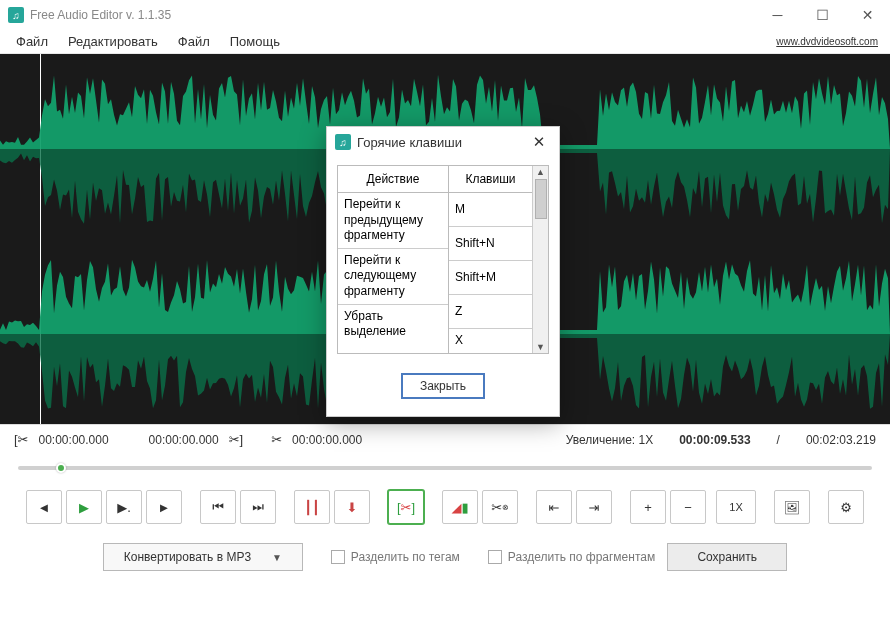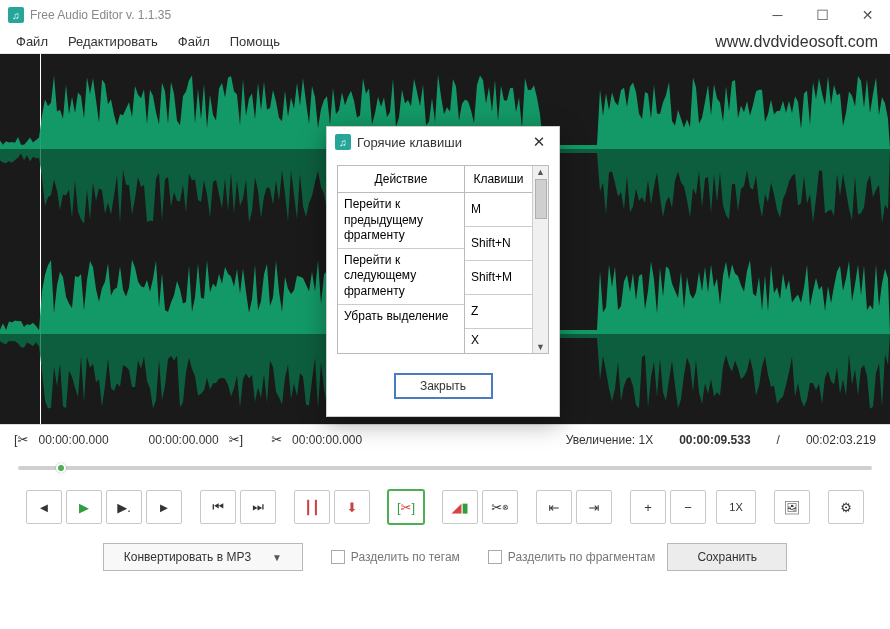--- a/index.html
+++ b/index.html
@@ -9,21 +9,21 @@
 .titlebar { height: 30px; display: flex; align-items: center; padding: 0 0 0 8px; background: #fff; }
 .titlebar .app-icon { width: 16px; height: 16px; background: #26a69a; border-radius: 2px; display: inline-flex; align-items: center; justify-content: center; color: #fff; font-size: 10px; margin-right: 6px; }
 .titlebar .title { color: #888; font-size: 12px; flex: 1; }
 .titlebar .win-controls { display: flex; }
 .titlebar .win-btn { width: 45px; height: 30px; display: flex; align-items: center; justify-content: center; color: #555; font-size: 14px; cursor: pointer; }
 
 
 .menubar { height: 24px; display: flex; align-items: center; padding: 0 6px; font-size: 13px; color: #333; border-bottom: 1px solid #e8e8e8; }
 .menubar .menu-item { padding: 2px 10px; cursor: pointer; }
 .menubar .spacer { flex: 1; }
-.menubar .link { color: #333; padding-right: 6px; font-size: 16px; cursor: pointer; }
+.menubar .link { color: #333; text-decoration: underline; padding-right: 6px; font-size: 10px; cursor: pointer; }
 
 
 .waveform-area { height: 370px; background: #1a1a1a; position: relative; overflow: hidden; }
 .waveform-channel { position: absolute; left: 0; right: 0; height: 170px; display: flex; align-items: center; }
 .waveform-channel.top { top: 10px; }
 .waveform-channel.bottom { top: 195px; }
 .wave-svg { width: 100%; height: 100%; }
 .playhead { position: absolute; top: 0; bottom: 0; width: 1px; background: #fff; left: 40px; }
 
 
@@ -58,30 +58,30 @@
 
 .dialog { position: absolute; left: 326px; top: 126px; width: 234px; background: #fff; box-shadow: 0 6px 24px rgba(0,0,0,0.35); border: 1px solid #ccc; }
 .dialog-titlebar { height: 30px; display: flex; align-items: center; padding: 0 8px; }
 .dialog-titlebar .dlg-icon { width: 16px; height: 16px; background: #26a69a; border-radius: 2px; display: inline-flex; align-items: center; justify-content: center; color: #fff; font-size: 10px; margin-right: 6px; }
 .dialog-titlebar .dlg-title { flex: 1; font-size: 13px; color: #333; }
 .dialog-titlebar .dlg-close { width: 24px; text-align: center; cursor: pointer; font-size: 15px; color: #333; }
 .dialog-body { padding: 8px 10px 4px 10px; }
 .hk-table { border: 1px solid #bbb; font-size: 12px; width: 100%; display: flex; }
 .hk-col { display: flex; flex-direction: column; }
 .hk-col.actions { flex: 1; }
-.hk-col.keys { width: 68px; border-left: 1px solid #bbb; }
+.hk-col.keys { width: 84px; border-left: 1px solid #bbb; }
 .hk-header { text-align: center; padding: 6px 4px; border-bottom: 1px solid #bbb; background: #fff; }
 .hk-cell { padding: 4px 6px; border-bottom: 1px solid #ccc; min-height: 34px; display: flex; align-items: center; line-height: 1.3; }
 .hk-col.actions .hk-cell:first-of-type { outline: 1px dotted #555; outline-offset: -2px; }
 .hk-scroll { width: 16px; background: #f0f0f0; border-left: 1px solid #ccc; display: flex; flex-direction: column; justify-content: space-between; align-items: center; padding: 1px 0; }
 .hk-scroll .arr { font-size: 9px; color: #555; cursor: pointer; }
 .hk-scroll .thumb { flex: 0 0 40px; width: 12px; background: #cfcfcf; border: 1px solid #b0b0b0; margin-top: 2px; }
 .hk-scroll .track { flex: 1; }
 .dialog-footer { padding: 16px 0 18px 0; display: flex; justify-content: center; }
-.close-btn { width: 97px; height: 24px; border: 1px solid #4a7abf; background: #fff; color: #333; font-size: 12px; cursor: pointer; box-shadow: 0 0 0 1px #4a7abf; }
+.close-btn { width: 82px; height: 24px; border: 1px solid #4a7abf; background: #fff; color: #333; font-size: 12px; cursor: pointer; box-shadow: 0 0 0 1px #4a7abf; }
 </style>
 </head>
 <body>
 
 <div class="titlebar">
   <span class="app-icon">♫</span>
   <span class="title">Free Audio Editor v. 1.1.35</span>
   <div class="win-controls">
     <div class="win-btn">─</div>
     <div class="win-btn">☐</div>

